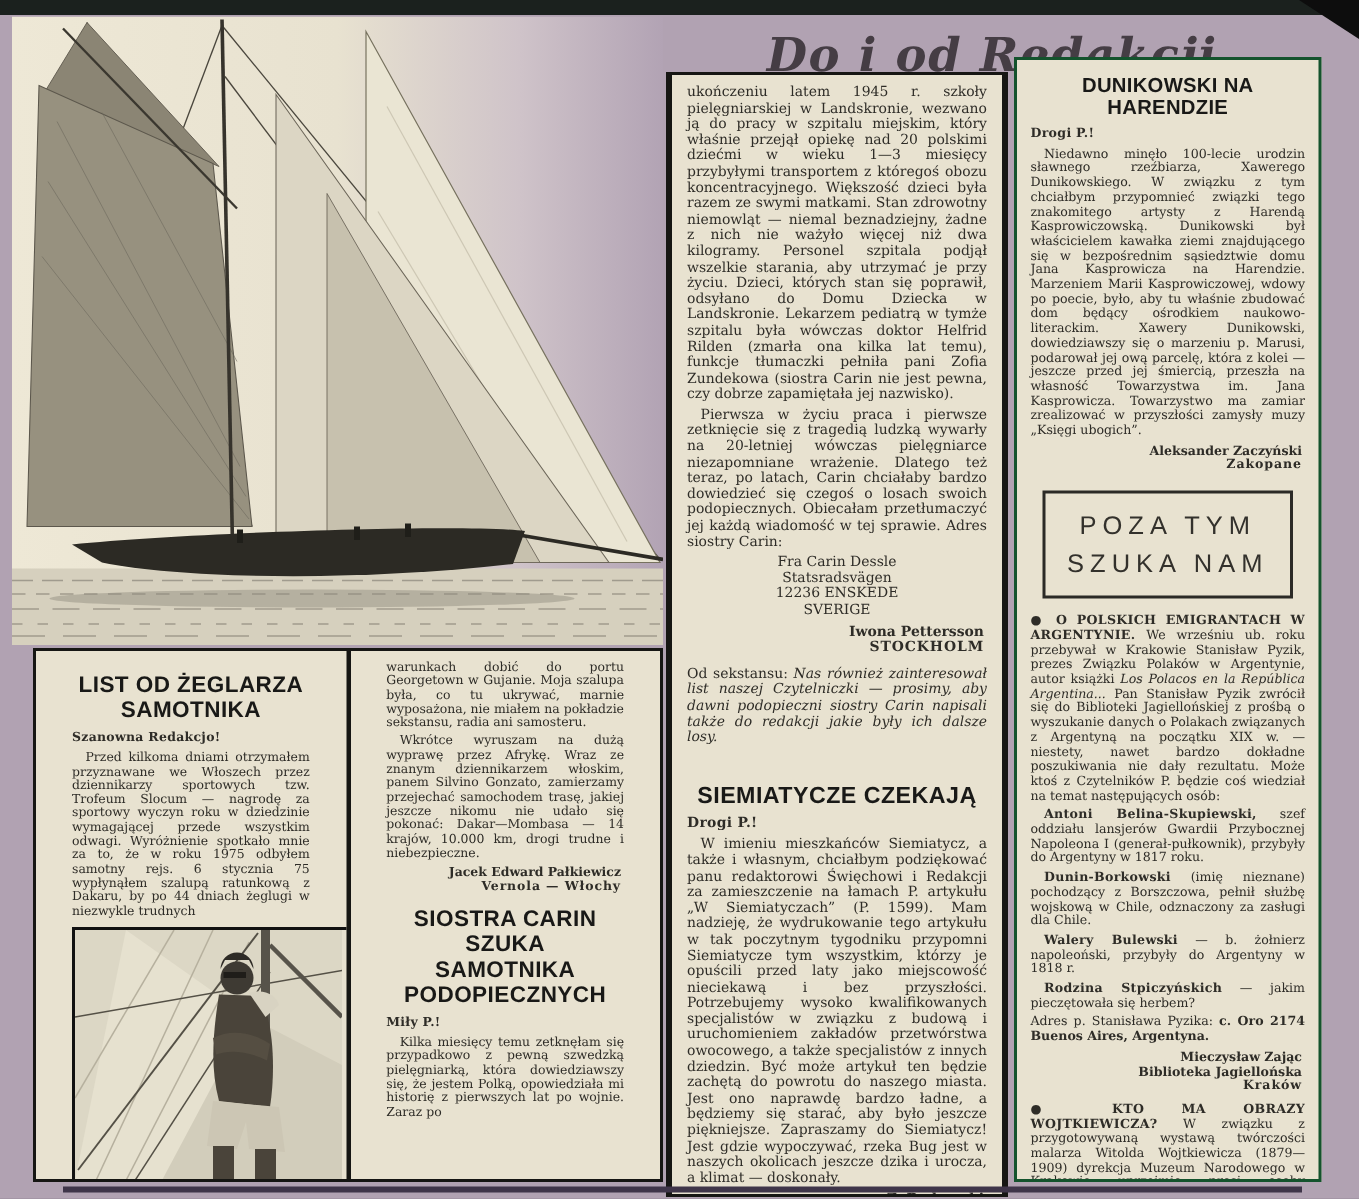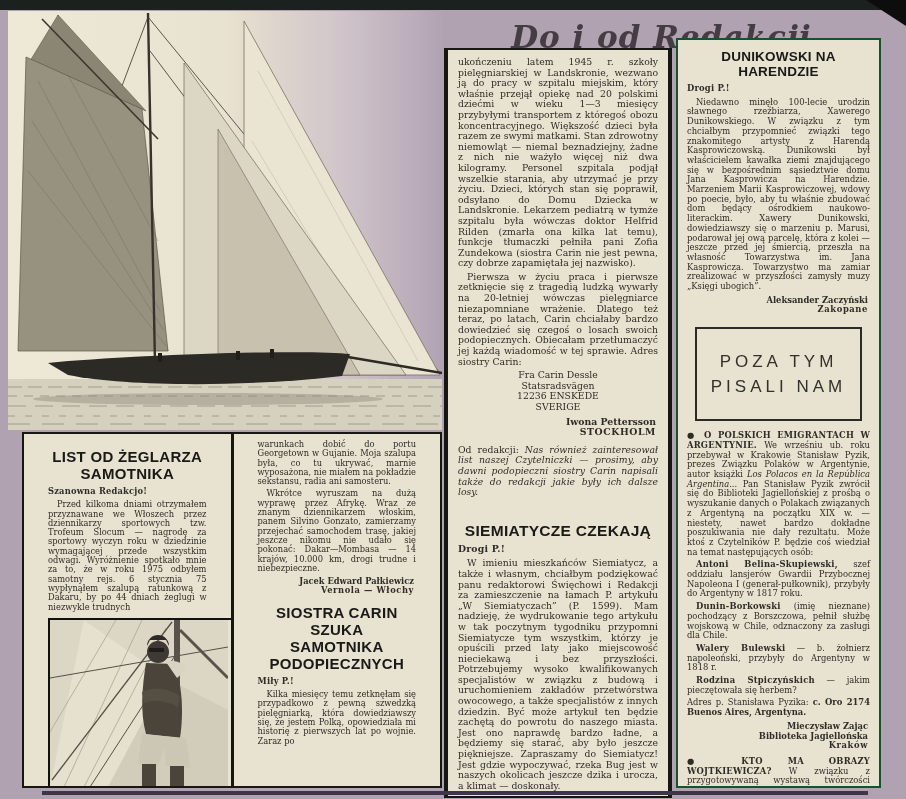--- a/index.html
+++ b/index.html
@@ -54,21 +54,21 @@
     text-align:center;margin:10px 0 5px 0;letter-spacing:.3px;
   }
   h2.lb-head{font-size:15px;line-height:17px;margin:8px 0 5px 0;}
   h2.mid-head{font-size:15.5px;line-height:17px;margin:24px 0 5px 0;}
   h2.right-head{font-size:13.5px;line-height:15px;margin:2px 0 5px 0;letter-spacing:.2px;}
   .addr-block{margin:1px 0 2px 0;}
   .addr-line{text-indent:0;margin:0;text-align:center;}
   .ednote{font-style:italic;margin-top:7px;}
   .ednote-label{font-style:normal;}
   .poza-box{
-    border:2px solid #2b2a26;margin:12px 8px 10px 8px;padding:20px 2px;
+    border:2px solid #2b2a26;margin:12px 8px 10px 8px;padding:9px 2px;
     text-align:center;font-family:"Liberation Sans", sans-serif;
     font-size:17px;line-height:25px;letter-spacing:4px;color:#33312c;
   }
   .bullet-lead{font-weight:bold;letter-spacing:.2px;}
   .book-title{font-style:italic;}
   .person b{letter-spacing:.2px;}
   .sailor-photo{margin:6px 0 0 0;border:2px solid #111;width:182px;height:171px;}
   .sailor-photo svg{display:block;}
   .bottom-rule{position:absolute;left:42px;top:791px;width:826px;height:4px;background:#3f3549;}
 </style>
@@ -203,21 +203,21 @@
       <p class="addr-line">Fra Carin Dessle</p>
       <p class="addr-line">Statsradsvägen</p>
       <p class="addr-line">12236 ENSKEDE</p>
       <p class="addr-line">SVERIGE</p>
     </div>
     <div class="sig">
       <span>Iwona Pettersson</span><br>
       <span class="sig-place">STOCKHOLM</span>
     </div>
     <p class="ednote noind">
-      <span class="ednote-label">Od redakcji:</span>
+      <span class="ednote-label">Od sekstansu:</span>
       <em>Nas również zainteresował list naszej Czytelniczki — prosimy, aby dawni podopieczni siostry Carin napisali także do redakcji jakie były ich dalsze losy.</em>
     </p>
     <h2 class="mid-head">SIEMIATYCZE CZEKAJĄ</h2>
     <p class="salute">Drogi P.!</p>
     <p>W imieniu mieszkańców Siemiatycz, a także i własnym, chciałbym podziękować panu redaktorowi Święchowi i Redakcji za zamieszczenie na łamach P. artykułu „W Siemiatyczach” (P. 1599). Mam nadzieję, że wydrukowanie tego artykułu w tak poczytnym tygodniku przypomni Siemiatycze tym wszystkim, którzy je opuścili przed laty jako miejscowość nieciekawą i bez przyszłości. Potrzebujemy wysoko kwalifikowanych specjalistów w związku z budową i uruchomieniem zakładów przetwórstwa owocowego, a także specjalistów z innych dziedzin. Być może artykuł ten będzie zachętą do powrotu do naszego miasta. Jest ono naprawdę bardzo ładne, a będziemy się starać, aby było jeszcze piękniejsze. Zapraszamy do Siemiatycz! Jest gdzie wypoczywać, rzeka Bug jest w naszych okolicach jeszcze dzika i urocza, a klimat — doskonały.</p>
     <div class="sig">
       <span>Z. Radomski</span><br>
       <span class="sig-place">Siemiatycze</span>
     </div>
   </section>
@@ -225,21 +225,21 @@
   <section class="colbox right-col">
     <h2 class="right-head">DUNIKOWSKI NA HARENDZIE</h2>
     <p class="salute">Drogi P.!</p>
     <p>Niedawno minęło 100-lecie urodzin sławnego rzeźbiarza, Xawerego Dunikowskiego. W związku z tym chciałbym przypomnieć związki tego znakomitego artysty z Harendą Kasprowiczowską. Dunikowski był właścicielem kawałka ziemi znajdującego się w bezpośrednim sąsiedztwie domu Jana Kasprowicza na Harendzie. Marzeniem Marii Kasprowiczowej, wdowy po poecie, było, aby tu właśnie zbudować dom będący ośrodkiem naukowo-literackim. Xawery Dunikowski, dowiedziawszy się o marzeniu p. Marusi, podarował jej ową parcelę, która z kolei — jeszcze przed jej śmiercią, przeszła na własność Towarzystwa im. Jana Kasprowicza. Towarzystwo ma zamiar zrealizować w przyszłości zamysły muzy „Księgi ubogich”.</p>
     <div class="sig">
       <span>Aleksander Zaczyński</span><br>
       <span class="sig-place">Zakopane</span>
     </div>
     <div class="poza-box">
       <span>POZA TYM</span><br>
-      <span>PISALI NAM</span>
+      <span>SZUKA NAM</span>
     </div>
     <p class="noind">
       <span class="bullet-lead">● O POLSKICH EMIGRANTACH W ARGENTYNIE.</span><span> We wrześniu ub. roku przebywał w Krakowie Stanisław Pyzik, prezes Związku Polaków w Argentynie, autor książki </span><span class="book-title">Los Polacos en la República Argentina...</span><span> Pan Stanisław Pyzik zwrócił się do Biblioteki Jagiellońskiej z prośbą o wyszukanie danych o Polakach związanych z Argentyną na początku XIX w. — niestety, nawet bardzo dokładne poszukiwania nie dały rezultatu. Może ktoś z Czytelników P. będzie coś wiedział na temat następujących osób:</span>
     </p>
     <p class="person">
       <b>Antoni Belina-Skupiewski,</b><span> szef oddziału lansjerów Gwardii Przybocznej Napoleona I (generał-pułkownik), przybyły do Argentyny w 1817 roku.</span>
     </p>
     <p class="person">
       <b>Dunin-Borkowski</b><span> (imię nieznane) pochodzący z Borszczowa, pełnił służbę wojskową w Chile, odznaczony za zasługi dla Chile.</span>
     </p>

